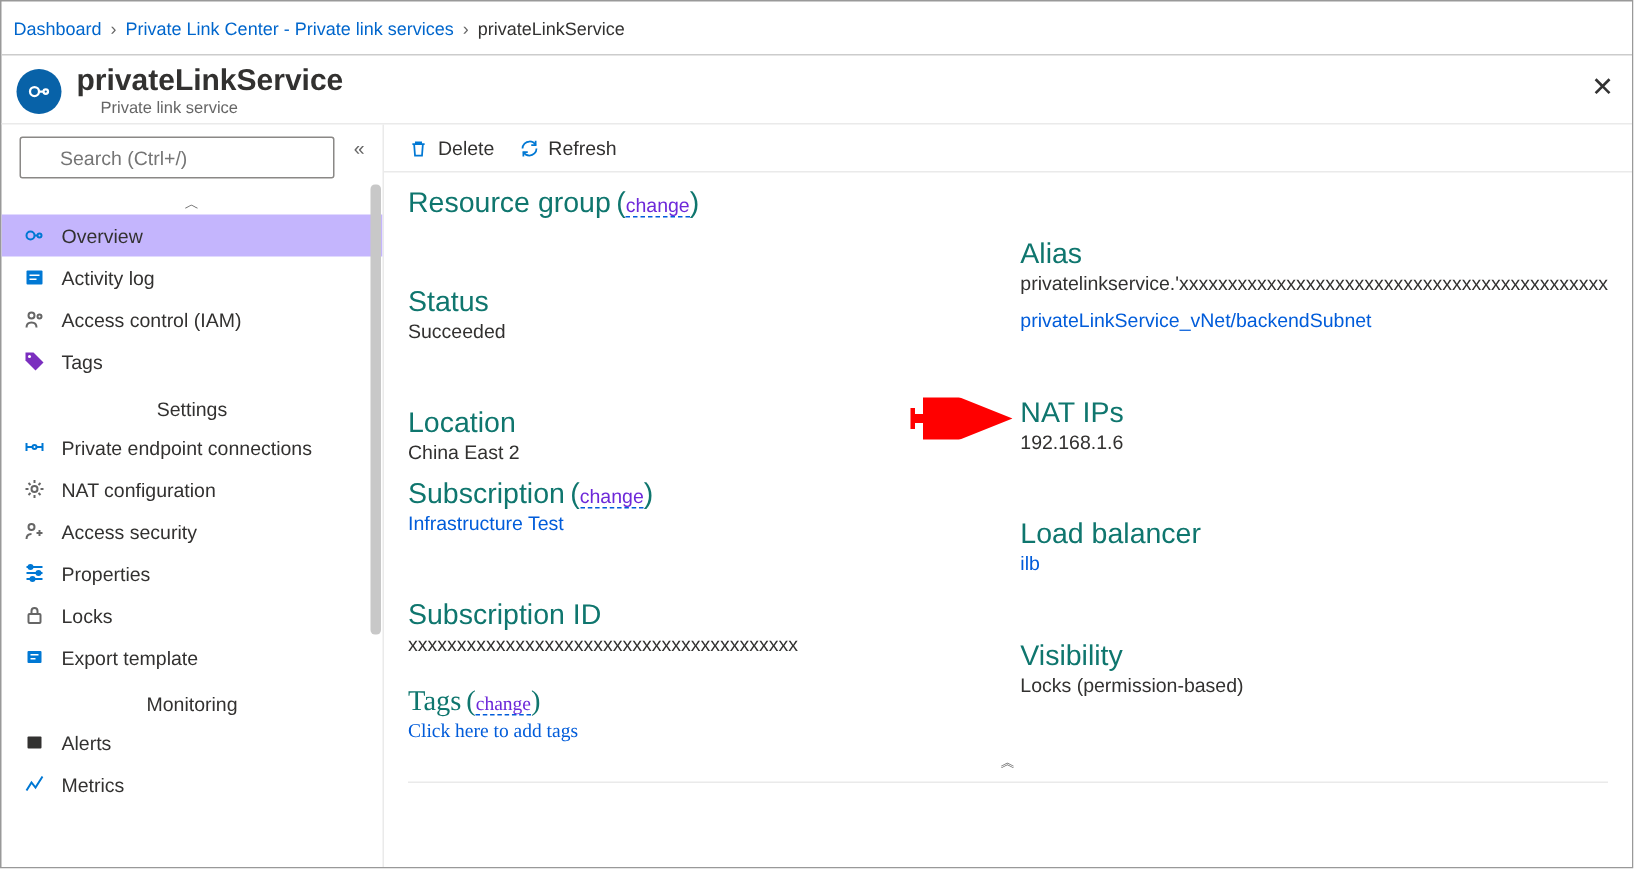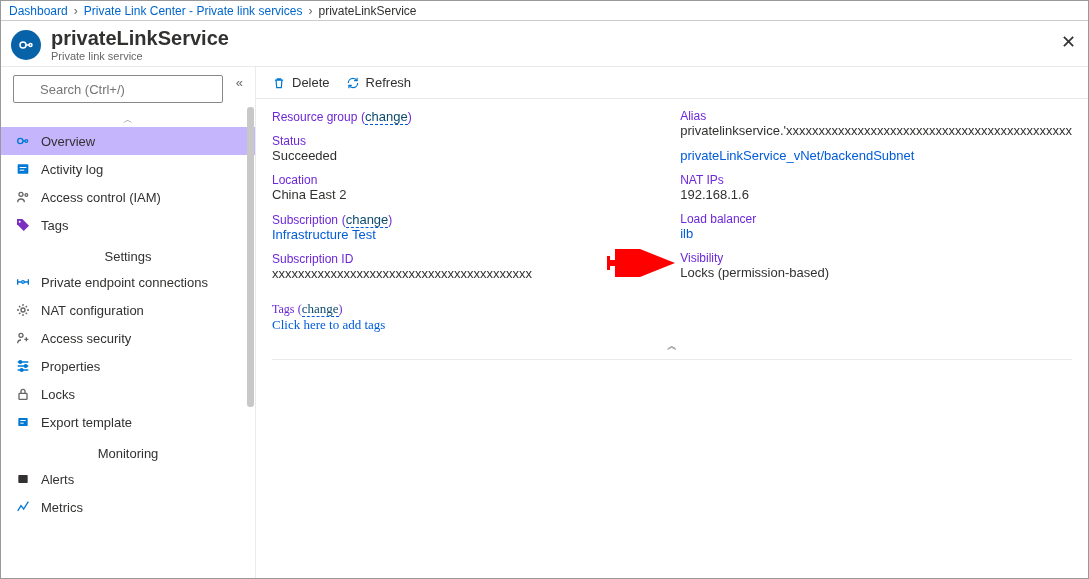--- a/index.html
+++ b/index.html
@@ -1,50 +1,50 @@
 <!DOCTYPE html>
 <html><head>
 <meta charset="utf-8">
 <style>
   * { box-sizing: border-box; margin: 0; padding: 0; }
   body { font-family: "Segoe UI", Arial, sans-serif; font-size: 13px; color: #323130; background: #fff; overflow: hidden; }
   .app { border: 1px solid #999; width: 1089px; height: 579px; display: flex; flex-direction: column; }
-  .breadcrumb { height: 20px; padding: 2px 8px; display:flex; align-items:center; gap:4px; border-bottom:1px solid #ccc; font-size:12px; }
+  .breadcrumb { height: 36px; padding: 2px 8px; display:flex; align-items:center; gap:4px; border-bottom:1px solid #ccc; font-size:12px; }
   .breadcrumb a { color:#0066cc; cursor:pointer; }
   .breadcrumb .sep { color:#666; margin:0 2px; }
   .header { display:flex; align-items:center; padding:6px 12px 4px 10px; position:relative; }
   .header .badge { width:30px; height:30px; background:#0862a8; border-radius:50%; display:flex; align-items:center; justify-content:center; }
   .header .badge svg { width:18px; height:18px; }
   .header .titles { margin-left:10px; }
   .header .title { font-size:20px; font-weight:600; color:#323130; }
-  .header .subtitle { font-size:11px; color:#666; }
+  .header .subtitle { font-size:11px; color:#666;margin-left:16px; }
   .header .close { position:absolute; right:12px; top:10px; font-size:18px; color:#333; cursor:pointer; font-weight:300; }
   .body { flex:1; display:flex; border-top:1px solid #eaeaea; min-height:0; }
   .sidebar { width:255px; border-right:1px solid #eaeaea; display:flex; flex-direction:column; position:relative; }
   .search-row { padding:8px 8px 8px 12px; display:flex; gap:6px; }
   .search { flex:1; border:1px solid #8a8886; border-radius:2px; padding:4px 6px 4px 26px; height:28px; font-size:13px; color:#666; position:relative; }
   .search-wrap { position:relative; flex:1; }
   .search-wrap svg { position:absolute; left:6px; top:6px; }
   .coll { color:#666; font-size:13px; cursor:pointer; padding:0 4px; }
   .sidelist { overflow-y:auto; flex:1; }
   .sideitem { display:flex; align-items:center; gap:10px; padding:6px 10px 6px 14px; cursor:pointer; font-size:13px; }
   .sideitem.active { background:#c4b5fd; }
   .sideitem .ic { width:16px; height:16px; display:flex; align-items:center; justify-content:center; }
   .sidehead { font-weight:400; padding:10px 14px 4px 14px; font-size:13px;text-align:center; }
   .scrollthumb { position:absolute; right:1px; top:40px; width:7px; height:300px; background:#c8c8c8; border-radius:3px; }
   .main { flex:1; display:flex; flex-direction:column; }
   .toolbar { display:flex; align-items:center; gap:16px; padding:8px 16px; border-bottom:1px solid #eaeaea; }
   .tbtn { display:flex; align-items:center; gap:6px; color:#323130; cursor:pointer; font-size:13px; }
   .content { flex:1; overflow:auto; padding:10px 16px; }
   .props { display:flex; gap:40px; }
   .col { flex:1; display:flex; flex-direction:column; gap:10px; }
-  .lbl { color:#6d28d9; font-size:12px; }
+  .lbl { color:#0f766e; font-size:19px;margin-top:34px; }
   .val { color:#323130; font-size:13px; }
   .link { color:#015cda; cursor:pointer; }
-  .dash { text-decoration: none; border-bottom:1px dashed #015cda; color:#0c4a6e; cursor:pointer; }
+  .dash { text-decoration: none; border-bottom:1px dashed #015cda; color:#6d28d9; cursor:pointer; }
   .tagsrow { margin-top:10px;font-family:Liberation Serif, serif; }
   .chevup { text-align:center; padding:6px; color:#666; border-bottom:1px solid #eaeaea; font-size:10px; cursor:pointer; }
   .scroll-up { width:14px; height:14px; text-align:center; color:#666; font-size:10px; margin:2px auto 0 auto; }
 </style>
 </head>
 <body>
 
 <div class="app">
 
   <div class="breadcrumb">

